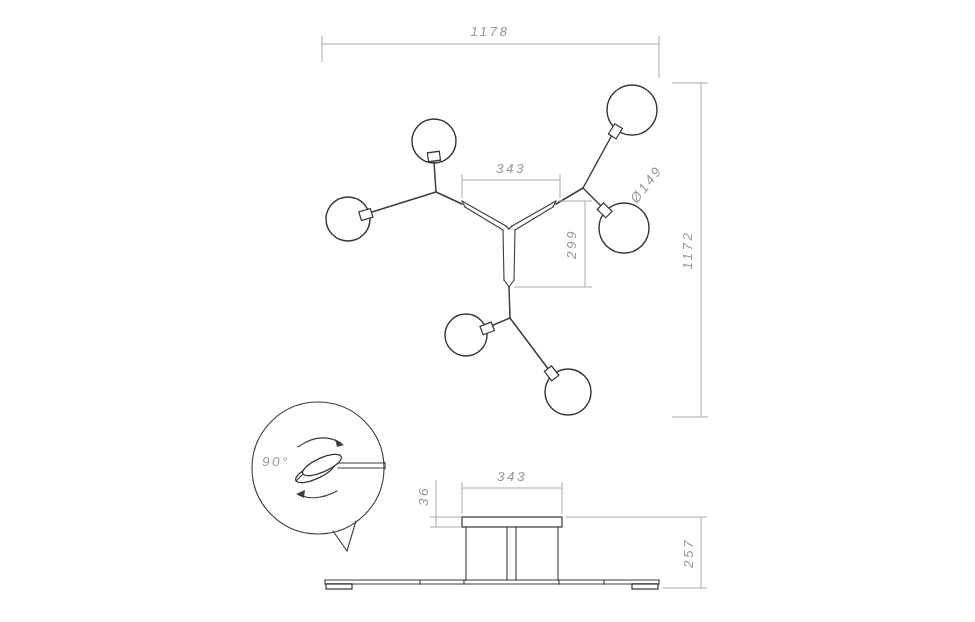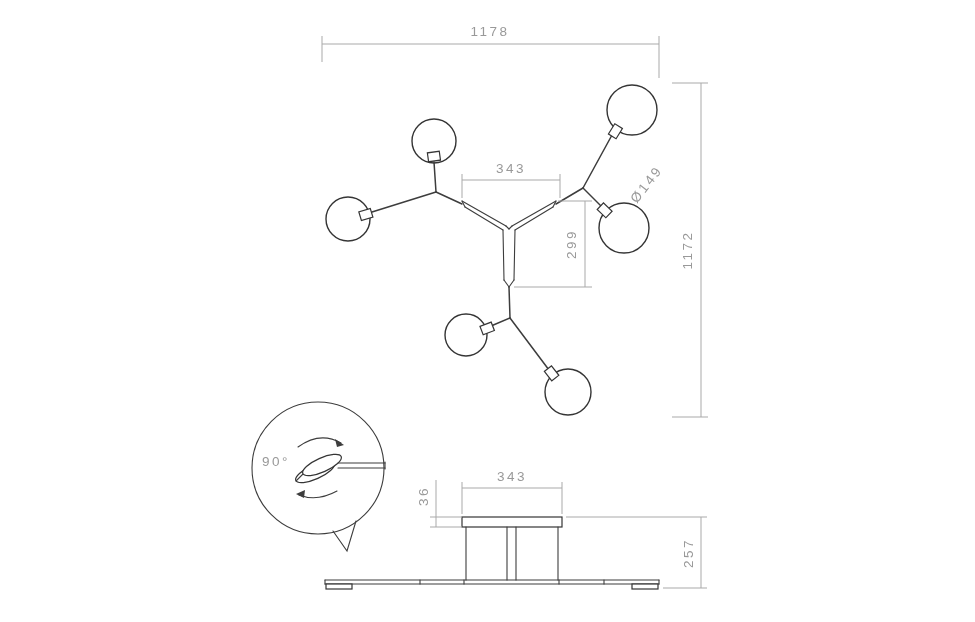--- a/index.html
+++ b/index.html
@@ -1,19 +1,20 @@
 <!DOCTYPE html>
 <html><head>
 <meta charset="utf-8">
 <style>
   html,body { margin:0; padding:0; background:#ffffff; }
   .stage {
     width:975px; height:622px; position:relative;
     background:#ffffff; overflow:hidden;
     font-family:"Liberation Sans", sans-serif;
+    font-style:italic;
   }
   svg { display:block; }
   .ln      { stroke:#3d3d3d; stroke-width:1.5; fill:none; stroke-linecap:round; }
   .ln-thin { stroke:#3d3d3d; stroke-width:1.1; fill:none; stroke-linecap:round; }
   .globe   { stroke:#353535; stroke-width:1.4; fill:#ffffff; }
   .conn    { stroke:#353535; stroke-width:1.2; fill:#ffffff; }
   .dim     { stroke:#a9a9a9; stroke-width:1; fill:none; }
   .dimtxt  {
     font-family:"Liberation Sans", sans-serif;
     font-size:13.5px; fill:#999999; letter-spacing:2.5px;

